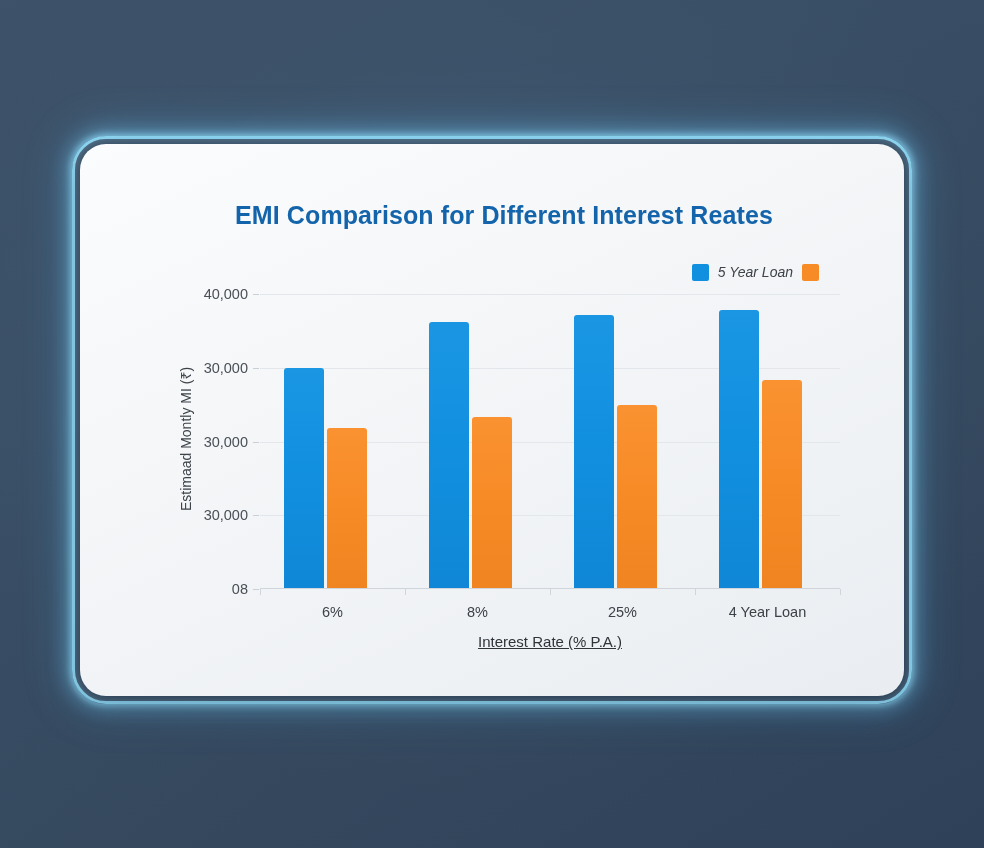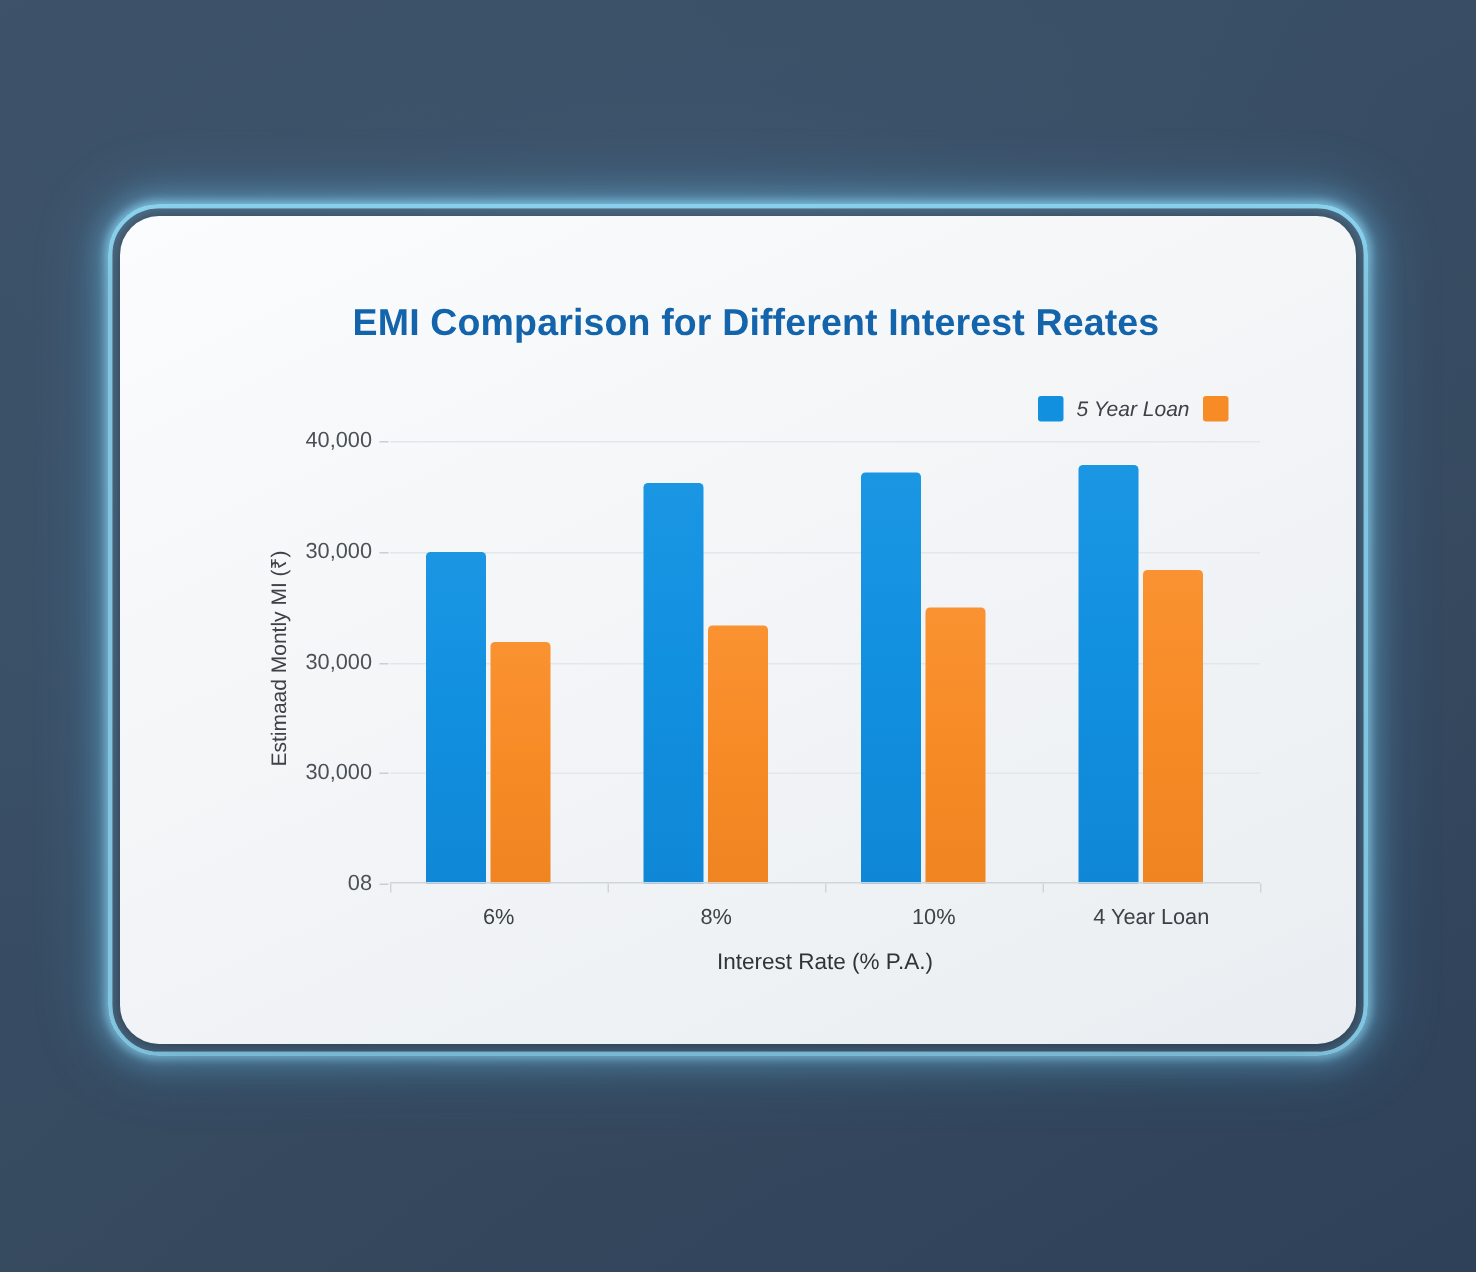--- a/index.html
+++ b/index.html
@@ -190,20 +190,21 @@
   
   #xaxis-title {
     position: absolute;
     left: 180px;
     top: 489px;
     width: 580px;
     text-align: center;
     font-size: 15px;
     color: #2f3439;
     white-space: nowrap;
+    text-decoration: underline;
   }
   #yaxis-title {
     position: absolute;
     left: 105px;
     top: 295px;
     font-size: 14px;
     color: #3d4248;
     white-space: nowrap;
     transform: translate(-50%, -50%) rotate(-90deg);
     transform-origin: center center;
@@ -259,21 +260,21 @@
         <div class="bar s1" style="left: 357px; width: 40px; height: 183.637px;"></div>
         <div class="bar s0" style="left: 459px; width: 40px; height: 279.512px;"></div>
         <div class="bar s1" style="left: 502px; width: 40px; height: 208.713px;"></div>
       </div>
     <div id="xticks">
         <div class="xtick" style="left: 0px;"></div>
         <div class="xcat-label" style="left: 72.5px;">6%</div>
         <div class="xtick" style="left: 145px;"></div>
         <div class="xcat-label" style="left: 217.5px;">8%</div>
         <div class="xtick" style="left: 290px;"></div>
-        <div class="xcat-label" style="left: 362.5px;">10%</div>
+        <div class="xcat-label" style="left: 362.5px;">25%</div>
         <div class="xtick" style="left: 435px;"></div>
         <div class="xcat-label" style="left: 507.5px;">4 Year Loan</div>
         <div class="xtick" style="left: 580px;"></div>
       </div>
     <div id="axis-baseline"></div>
   </div>
 
   <div id="xaxis-title">Interest Rate (% P.A.)</div>
 
   <div id="yaxis-title">Estimaad Montly MI (₹)</div>

